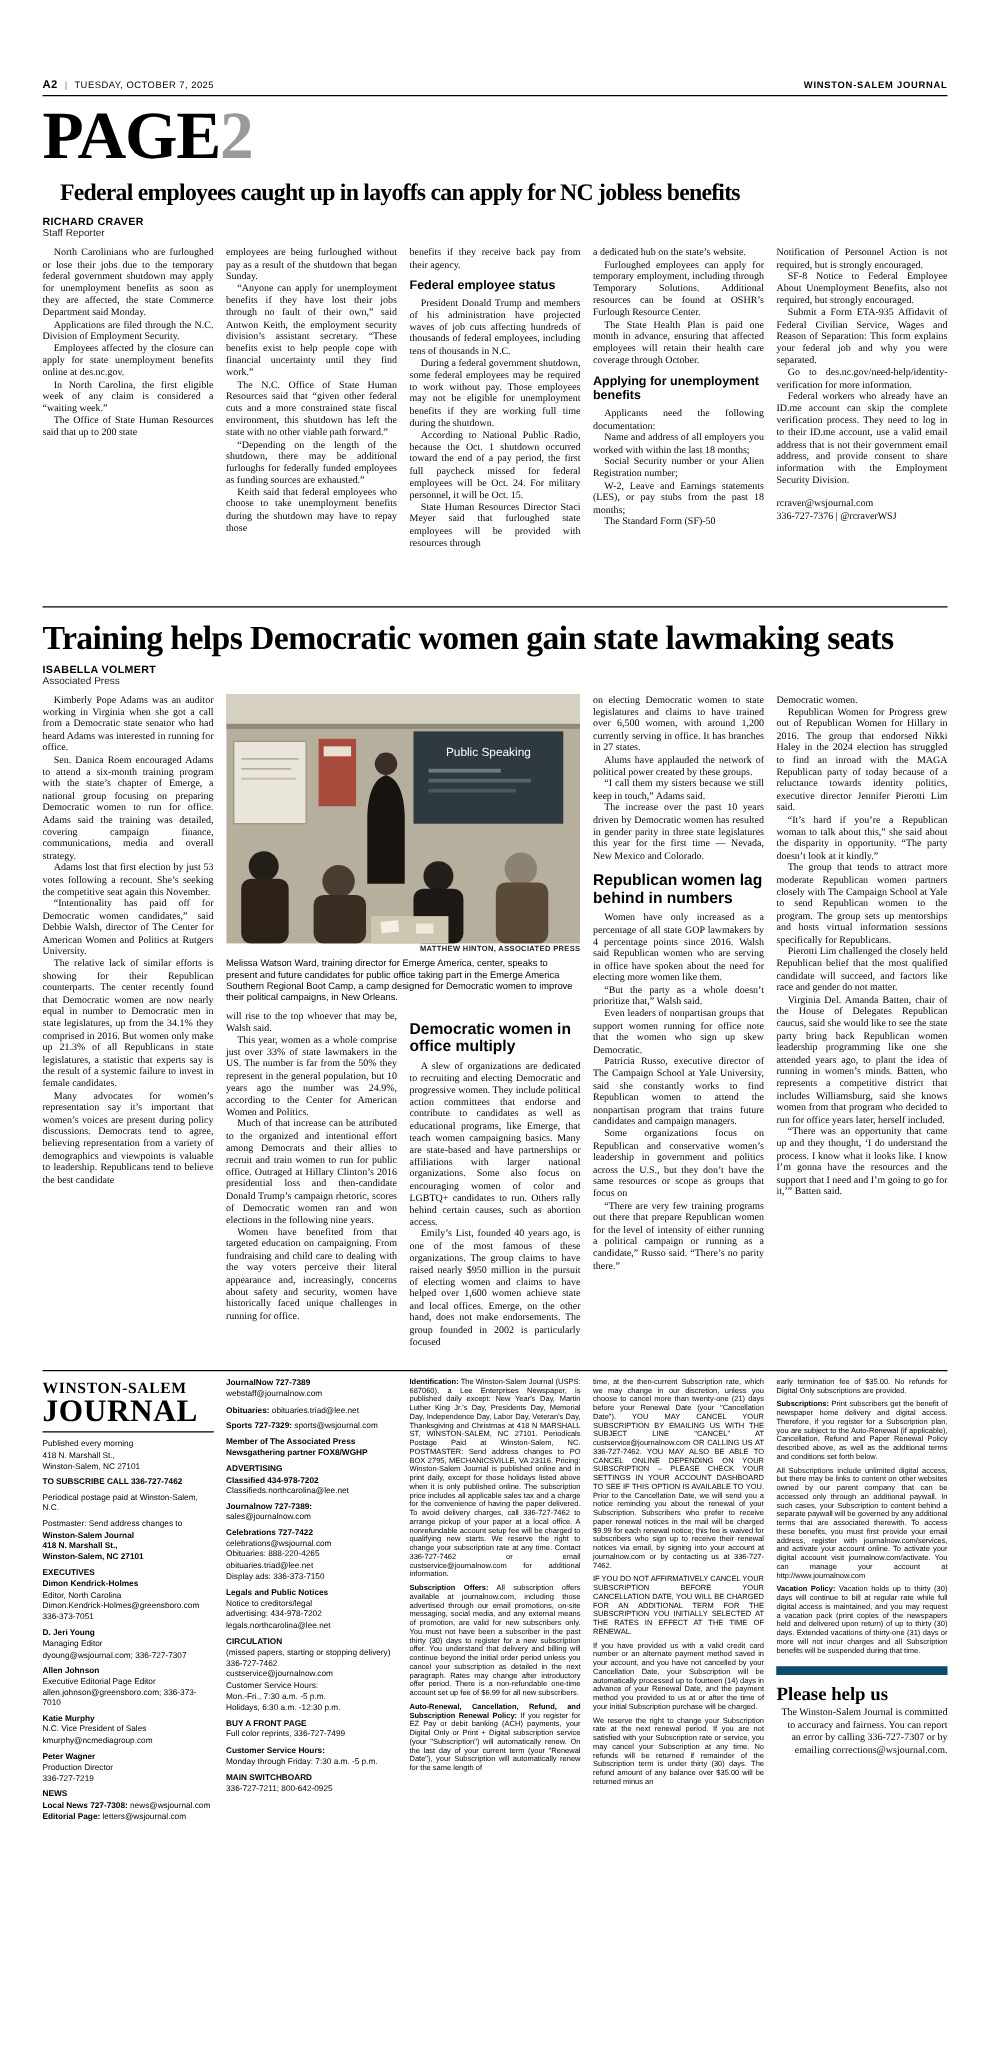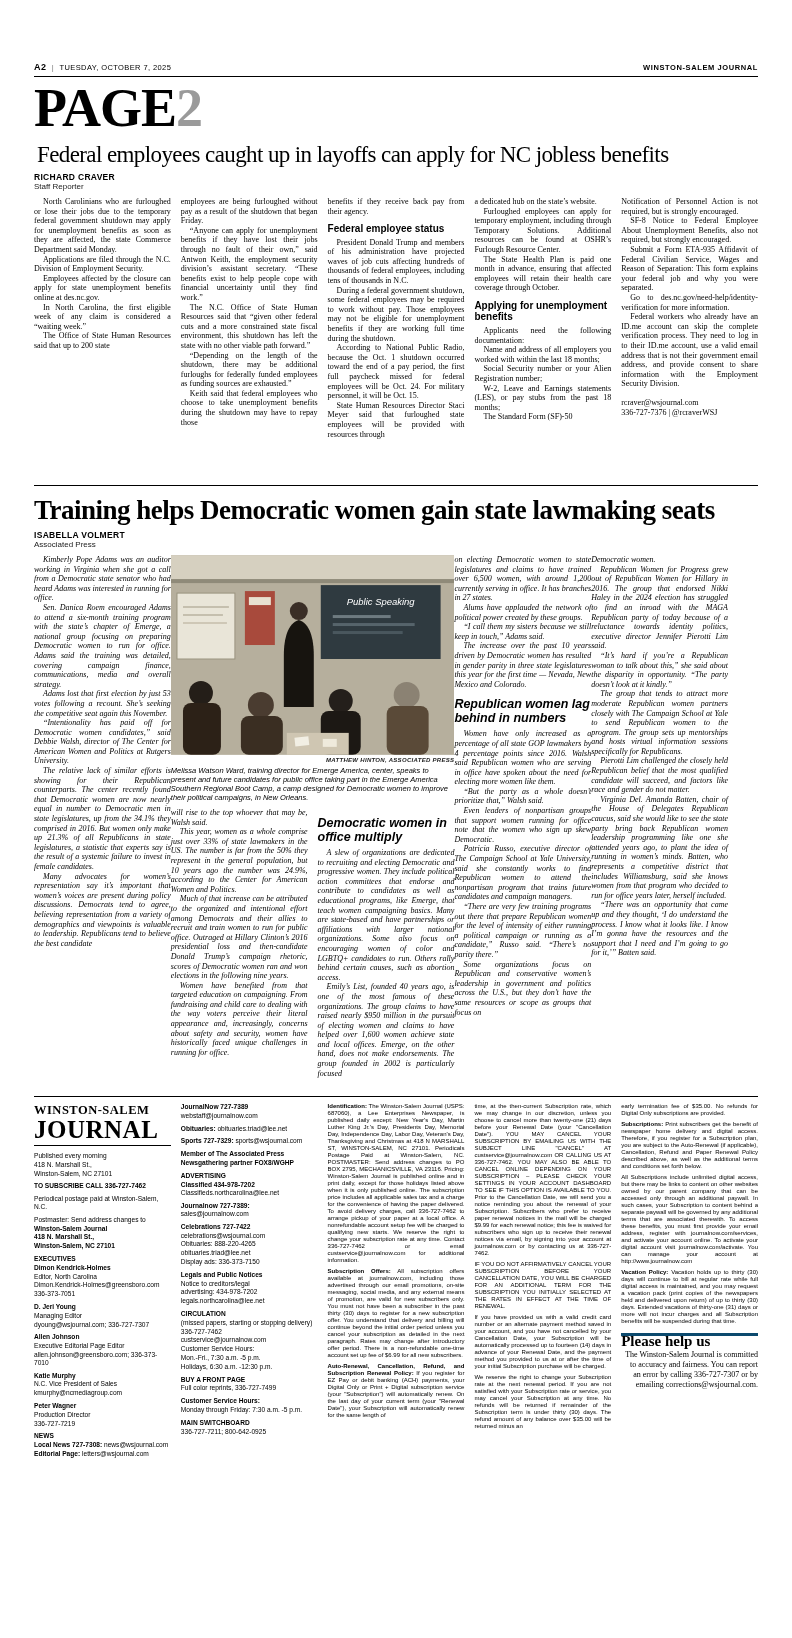--- a/index.html
+++ b/index.html
@@ -11,43 +11,43 @@
           font-family:"Liberation Sans",sans-serif;font-size:7.5px;
           letter-spacing:.4px;padding-bottom:4px;border-bottom:1px solid #000;}
   .topbar .pg{font-weight:bold;font-size:9px;}
   .topbar .sep{color:#777;margin:0 3px;}
   .topbar-right{font-weight:bold;font-size:7.5px;letter-spacing:.6px;}
   
   .masthead{font-family:"Liberation Serif",serif;font-weight:bold;
             font-size:54px;line-height:56px;margin:3px 0 1px;letter-spacing:-1px;}
   .m-num{color:#9a9a9a;}
   
-  .head1{font-size:23px;line-height:27px;letter-spacing:-0.6px;margin:5px 3px 4px;
-         font-weight:normal;white-space:nowrap;overflow:hidden;}
+  .head1{font-size:19px;line-height:27px;letter-spacing:-0.6px;margin:5px 14px 4px;
+         font-weight:bold;white-space:nowrap;overflow:hidden;}
   .head2{font-size:27px;line-height:31px;letter-spacing:-0.5px;margin:3px 0 4px;
          font-weight:bold;white-space:nowrap;overflow:hidden;}
   .byline{font-family:"Liberation Sans",sans-serif;margin-bottom:6px;}
   .by-name{font-size:8.5px;font-weight:bold;letter-spacing:.3px;}
   .by-role{font-size:8px;color:#222;}
   
   .cols{display:flex;gap:10px;}
   .col{flex:1 1 0;min-width:0;}
   .art1-body{height:280px;overflow:hidden;}
   .paras p{margin:0;text-indent:9px;font-size:8px;line-height:9.6px;
            text-align:justify;hyphens:auto;}
   .paras.cont p:first-child{text-indent:0;}
   .subhead1{font-family:"Liberation Sans",sans-serif;font-size:10px;line-height:11.5px;
             font-weight:bold;margin:7px 0 3px;}
   .subhead2{font-family:"Liberation Sans",sans-serif;font-size:12.5px;line-height:14px;
             font-weight:bold;margin:8px 0 4px;}
   .tagline{margin-top:9px;font-size:8px;line-height:10px;}
   
   .art2{border-top:1px solid #000;margin-top:8px;padding-top:6px;}
   .a2grid{display:grid;grid-template-columns:136.8px 283.6px 136.8px 136.8px;
-          height:535px;overflow:hidden;font-style:italic;}
+          gap:10px;height:535px;overflow:hidden;}
   .photo{margin:0 0 6px;}
   .photo svg{display:block;}
   .credit{font-family:"Liberation Sans",sans-serif;font-size:6px;font-weight:bold;
           letter-spacing:.3px;text-align:right;color:#222;margin:2px 0 3px;}
   .caption{font-family:"Liberation Sans",sans-serif;font-size:7.5px;line-height:9px;
            color:#000;}
   .a2mid-cols{display:flex;gap:10px;}
   .a2mid-cols .col{flex:1 1 0;}
   
   .footer{border-top:1px solid #000;margin-top:6px;padding-top:6px;
@@ -56,21 +56,21 @@
   .fcol p{margin:0 0 1px;}
   .fsec{margin-bottom:5px;}
   .fh{font-weight:bold;}
   .flegal p{font-size:6px;line-height:7px;margin:0 0 4px;text-align:justify;hyphens:auto;}
   .flogo{margin-bottom:6px;}
   .flogo-top{font-family:"Liberation Serif",serif;font-weight:bold;font-size:12.5px;
              letter-spacing:.5px;line-height:14px;}
   .flogo-bottom{font-family:"Liberation Serif",serif;font-weight:bold;font-size:25px;
                 line-height:26px;letter-spacing:.5px;border-bottom:1px solid #000;
                 padding-bottom:2px;}
-  .help{border-top:3px solid #0c4a6e;margin-top:8px;padding-top:2px;}
+  .help{border-top:7px solid #0c4a6e;margin-top:8px;padding-top:13px;}
   .help h3{font-family:"Liberation Serif",serif;font-size:15px;margin:0 0 4px;}
   .help p{font-family:"Liberation Serif",serif;font-size:8px;line-height:10px;margin:0;text-align:right;}
 </style>
 </head>
 <body>
 
 <div class="page">
 
   <header class="topbar">
     <div class="topbar-left">
@@ -96,21 +96,21 @@
         <div class="paras">
             <p>North Carolinians who are furloughed or lose their jobs due to the temporary federal government shutdown may apply for unemployment benefits as soon as they are affected, the state Commerce Department said Monday.</p>
             <p>Applications are filed through the N.C. Division of Employment Security.</p>
             <p>Employees affected by the closure can apply for state unemployment benefits online at des.nc.gov.</p>
             <p>In North Carolina, the first eligible week of any claim is considered a “waiting week.”</p>
             <p>The Office of State Human Resources said that up to 200 state</p>
           </div>
       </div>
       <div class="col">
         <div class="paras cont">
-            <p>employees are being furloughed without pay as a result of the shutdown that began Friday.</p>
+            <p>employees are being furloughed without pay as a result of the shutdown that began Sunday.</p>
             <p>“Anyone can apply for unemployment benefits if they have lost their jobs through no fault of their own,” said Antwon Keith, the employment security division’s assistant secretary. “These benefits exist to help people cope with financial uncertainty until they find work.”</p>
             <p>The N.C. Office of State Human Resources said that “given other federal cuts and a more constrained state fiscal environment, this shutdown has left the state with no other viable path forward.”</p>
             <p>“Depending on the length of the shutdown, there may be additional furloughs for federally funded employees as funding sources are exhausted.”</p>
             <p>Keith said that federal employees who choose to take unemployment benefits during the shutdown may have to repay those</p>
           </div>
       </div>
       <div class="col">
         <div class="paras cont">
             <p>benefits if they receive back pay from their agency.</p>
           </div>
@@ -244,22 +244,22 @@
             <p>Alums have applauded the network of political power created by these groups.</p>
             <p>“I call them my sisters because we still keep in touch,” Adams said.</p>
             <p>The increase over the past 10 years driven by Democratic women has resulted in gender parity in three state legislatures this year for the first time — Nevada, New Mexico and Colorado.</p>
           </div>
         <h3 class="subhead2">Republican women lag behind in numbers</h3>
         <div class="paras">
             <p>Women have only increased as a percentage of all state GOP lawmakers by 4 percentage points since 2016. Walsh said Republican women who are serving in office have spoken about the need for electing more women like them.</p>
             <p>“But the party as a whole doesn’t prioritize that,” Walsh said.</p>
             <p>Even leaders of nonpartisan groups that support women running for office note that the women who sign up skew Democratic.</p>
             <p>Patricia Russo, executive director of The Campaign School at Yale University, said she constantly works to find Republican women to attend the nonpartisan program that trains future candidates and campaign managers.</p>
+            <p>Some organizations focus on Republican and conservative women’s leadership in government and politics across the U.S., but they don’t have the same resources or scope as groups that focus on</p>
             <p>“There are very few training programs out there that prepare Republican women for the level of intensity of either running a political campaign or running as a candidate,” Russo said. “There’s no parity there.”</p>
-            <p>Some organizations focus on Republican and conservative women’s leadership in government and politics across the U.S., but they don’t have the same resources or scope as groups that focus on</p>
           </div>
       </div>
       <div class="col">
         <div class="paras cont">
             <p>Democratic women.</p>
             <p>Republican Women for Progress grew out of Republican Women for Hillary in 2016. The group that endorsed Nikki Haley in the 2024 election has struggled to find an inroad with the MAGA Republican party of today because of a reluctance towards identity politics, executive director Jennifer Pierotti Lim said.</p>
             <p>“It’s hard if you’re a Republican woman to talk about this,” she said about the disparity in opportunity. “The party doesn’t look at it kindly.”</p>
             <p>The group that tends to attract more moderate Republican women partners closely with The Campaign School at Yale to send Republican women to the program. The group sets up mentorships and hosts virtual information sessions specifically for Republicans.</p>
             <p>Pierotti Lim challenged the closely held Republican belief that the most qualified candidate will succeed, and factors like race and gender do not matter.</p>
             <p>Virginia Del. Amanda Batten, chair of the House of Delegates Republican caucus, said she would like to see the state party bring back Republican women leadership programming like one she attended years ago, to plant the idea of running in women’s minds. Batten, who represents a competitive district that includes Williamsburg, said she knows women from that program who decided to run for office years later, herself included.</p>

